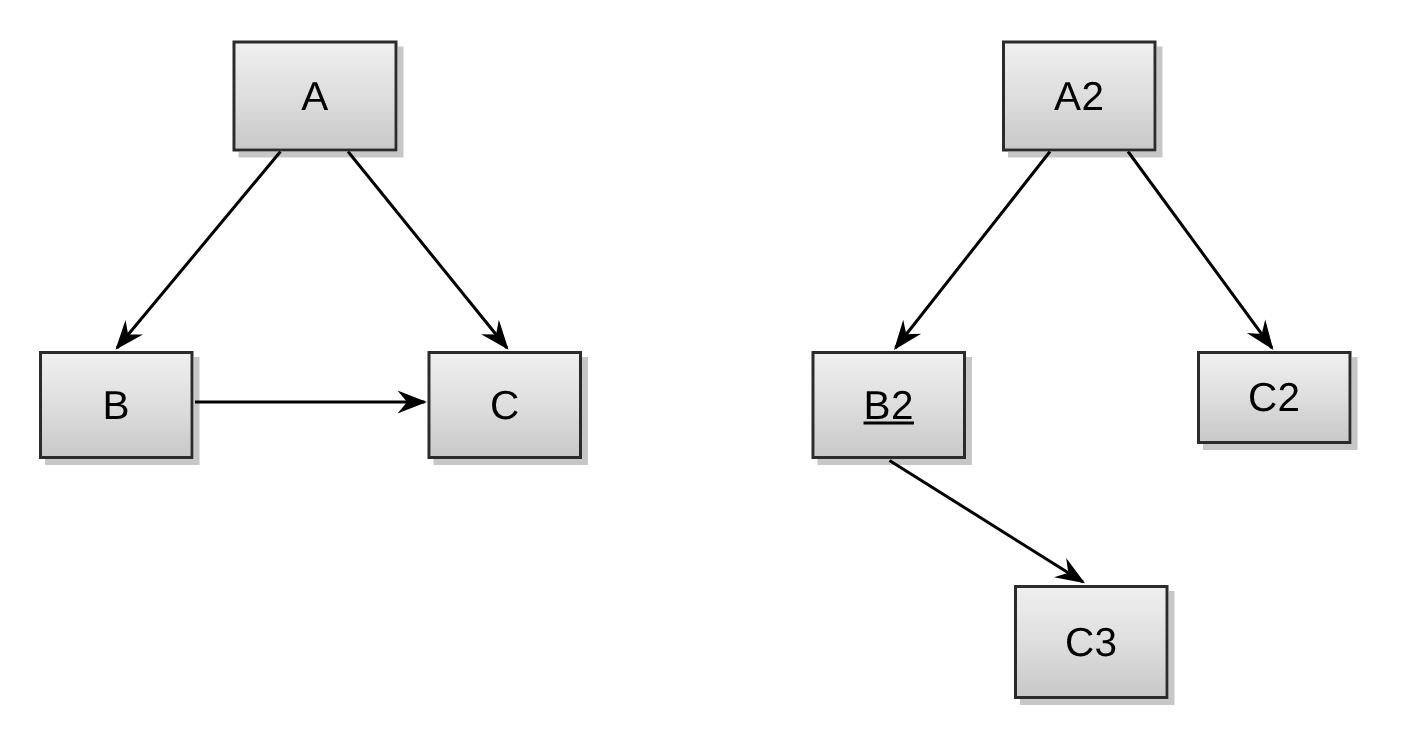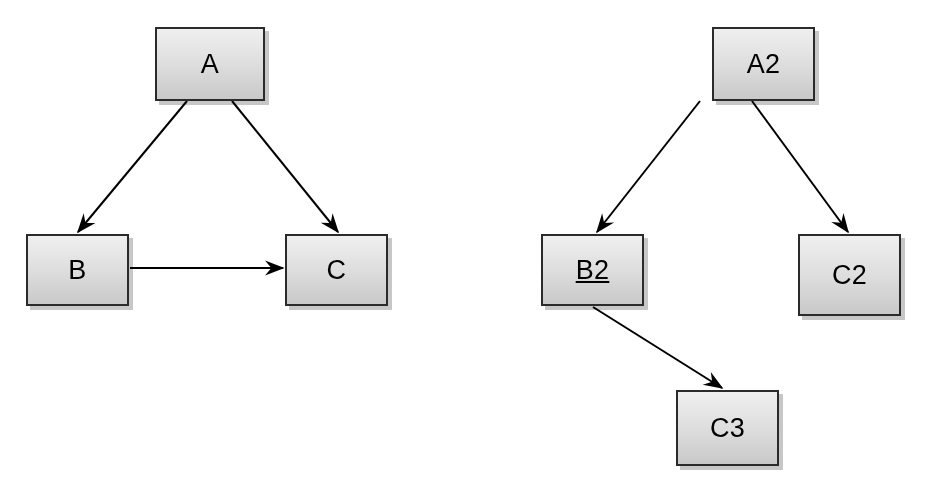--- a/index.html
+++ b/index.html
@@ -71,26 +71,26 @@
 
   <div class="node" style="left: 155px; top: 27px; width: 110px; height: 74px;">
     <span class="node-label">A</span>
   </div>
   <div class="node" style="left: 26px; top: 234px; width: 103px; height: 72px;">
     <span class="node-label">B</span>
   </div>
   <div class="node" style="left: 285px; top: 234px; width: 103px; height: 72px;">
     <span class="node-label">C</span>
   </div>
-  <div class="node" style="left: 668px; top: 27px; width: 103px; height: 74px; margin-left: 44px;">
+  <div class="node" style="left: 668px; top: 27px; width: 103px; height: 74px;">
     <span class="node-label">A2</span>
   </div>
   <div class="node" style="left: 541px; top: 234px; width: 103px; height: 72px; text-decoration: underline;">
     <span class="node-label">B2</span>
   </div>
-  <div class="node" style="left: 798px; top: 234px; width: 103px; height: 82px;">
+  <div class="node" style="left: 798px; top: 234px; width: 103px; height: 62px;">
     <span class="node-label">C2</span>
   </div>
   <div class="node" style="left: 676px; top: 390px; width: 103px; height: 76px; align-items: center;">
     <span class="node-label">C3</span>
   </div>
 
 </div>
 
 </body></html>

